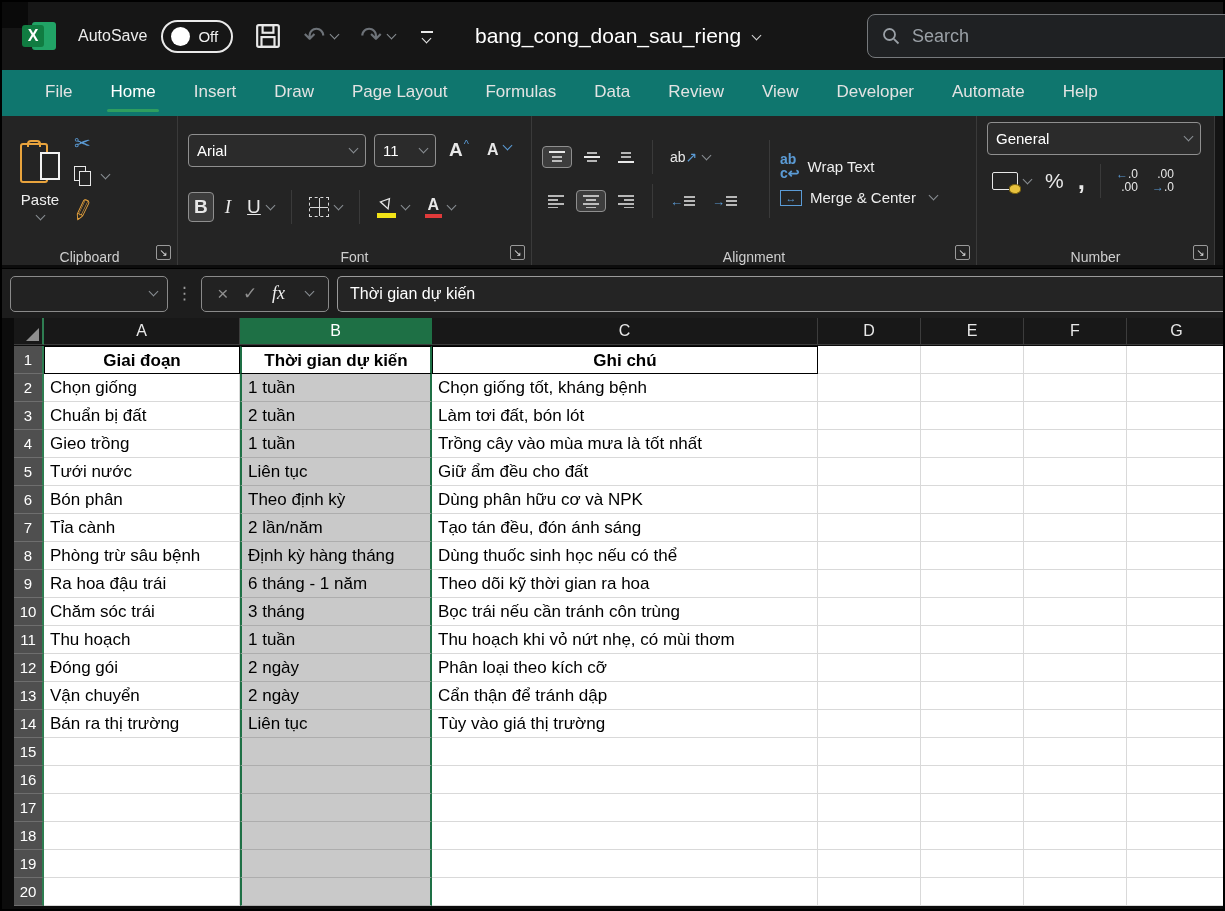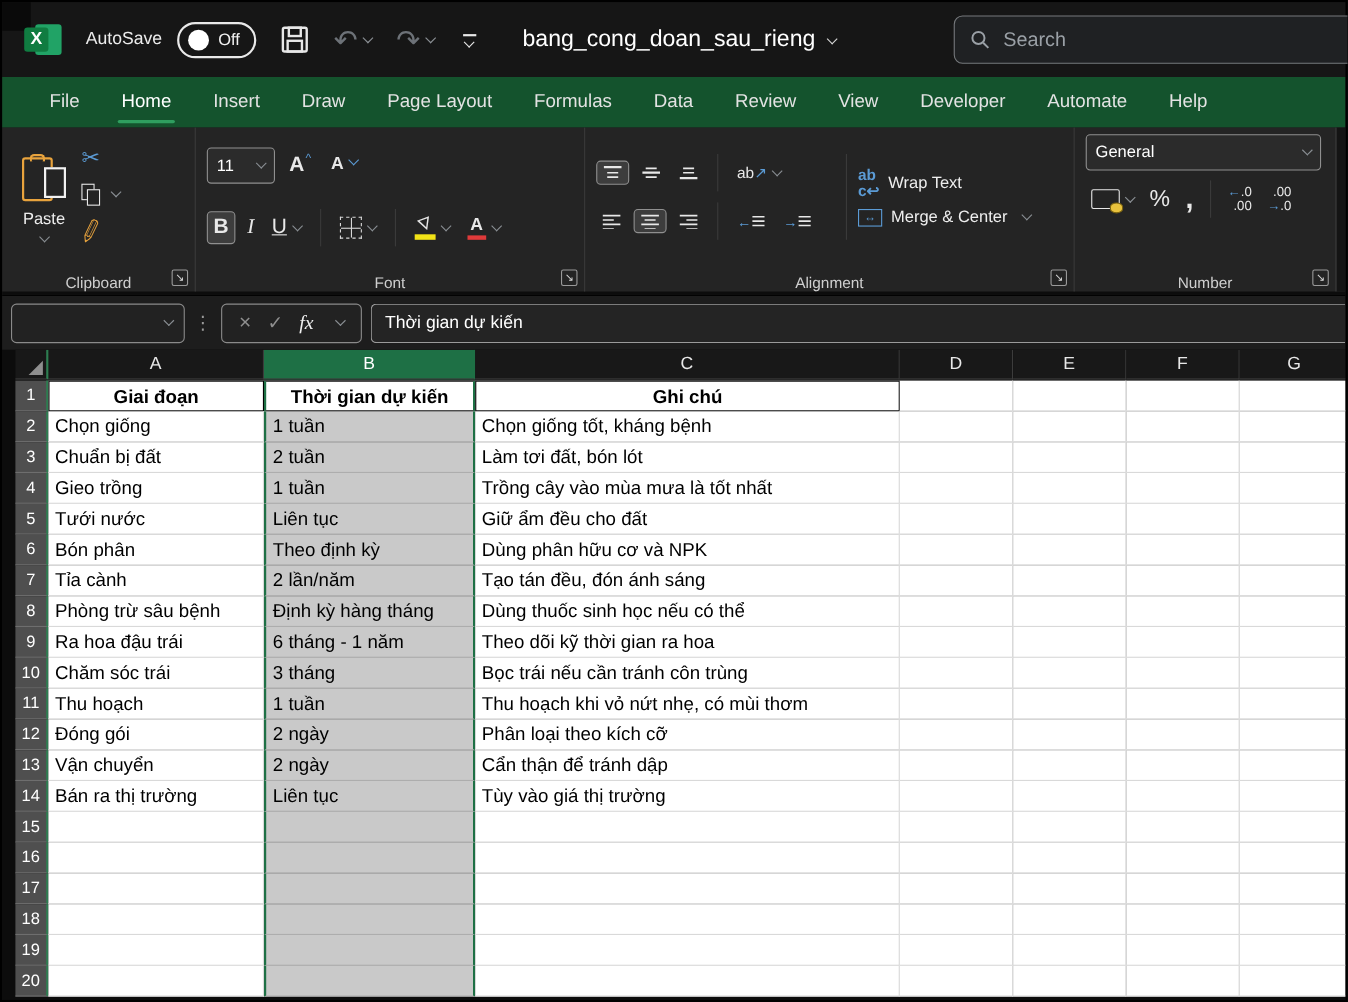--- a/index.html
+++ b/index.html
@@ -24,21 +24,21 @@
   .chev.white { border-color:#e8e8e8; }
   .qat-chev { margin-left:26px; display:flex; flex-direction:column; align-items:center; cursor:pointer; }
   .qat-chev .bar { width:12px; height:2px; background:#e8e8e8; margin-bottom:2px; }
   .qat-chev .chev { margin:0; }
   .filename { color:#fff; font-size:21px; margin-left:42px; display:flex; align-items:center; cursor:pointer; }
   .filename .chev { border-color:#d8d8d8; margin-top:-2px; }
   .searchbox { position:absolute; left:865px; top:12px; width:370px; height:44px; background:#1f2123; border:1px solid #76797c; border-radius:8px; display:flex; align-items:center; padding:0 14px; gap:12px; color:#9aa0a6; font-size:18px; }
   .search-glyph { flex:0 0 auto; }
 
   
-  .menubar { height:46px; display:flex; align-items:center; padding-left:24px; gap:0; background:#14532d; flex:0 0 auto; }
+  .menubar { height:46px; display:flex; align-items:center; padding-left:24px; gap:0; background:#0f766e; flex:0 0 auto; }
   .menu-tab { color:#e3e3e3; font-size:17px; padding:10px 19px 12px 19px; position:relative; cursor:pointer; white-space:nowrap; }
   .menu-tab.active { color:#fff; }
   .menu-tab.active::after { content:""; position:absolute; left:16px; right:16px; bottom:2px; height:3px; background:#2f9e5f; border-radius:2px; }
 
   
   .ribbon { height:152px; background:#242424; display:flex; flex:0 0 auto; border-bottom:3px solid #0c0c0c; }
   .group { display:flex; flex-direction:column; border-right:1px solid #3a3a3a; position:relative; }
   .group-content { flex:1; display:flex; align-items:center; padding:6px 10px 2px 10px; }
   .group-footer { height:27px; display:flex; align-items:flex-end; justify-content:center; color:#cfcfcf; font-size:14px; position:relative; }
   .launcher { position:absolute; right:6px; bottom:5px; width:15px; height:15px; border:1px solid #9a9a9a; border-radius:2px; color:#d8d8d8; font-size:10px; line-height:13px; text-align:center; cursor:pointer; }
@@ -201,20 +201,24 @@
       </div>
       <div class="group-footer">
         <span>Clipboard</span>
         <span class="launcher">↘</span>
       </div>
     </div>
 
     <div class="group" style="width:354px">
       <div class="group-content" style="flex-direction:column; align-items:stretch; justify-content:space-around;">
         <div style="display:flex; gap:8px; align-items:center;">
+          <div class="combo" style="width:178px">
+            <span>Arial</span>
+              <span class="chev"></span>
+          </div>
           <div class="combo" style="width:62px">
             <span>11</span>
               <span class="chev"></span>
           </div>
           <div class="icon-btn">
             <span class="glyph-letter">A</span>
               <span style="color:#5b9bd5; font-size:11px; margin:-12px 0 0 1px;">^</span>
           </div>
           <div class="icon-btn">
             <span class="glyph-letter" style="font-size:16px">A</span>

